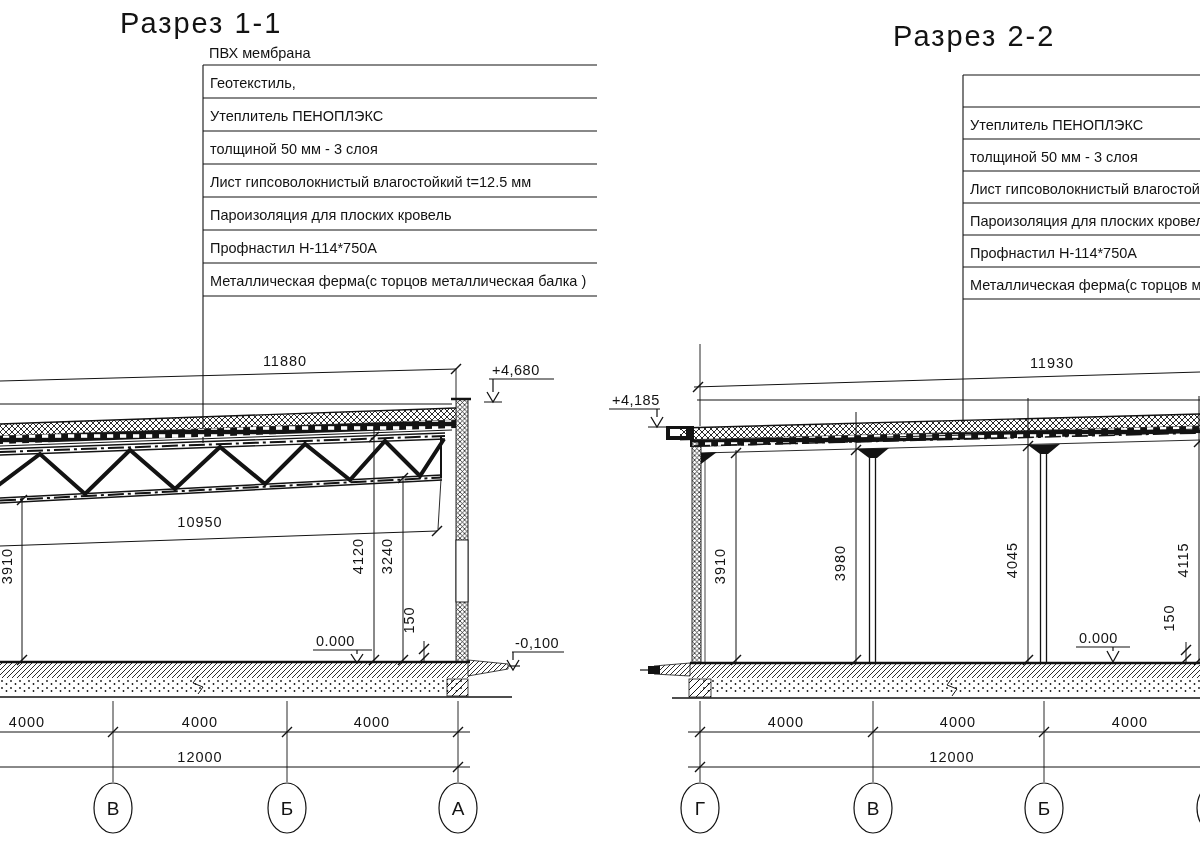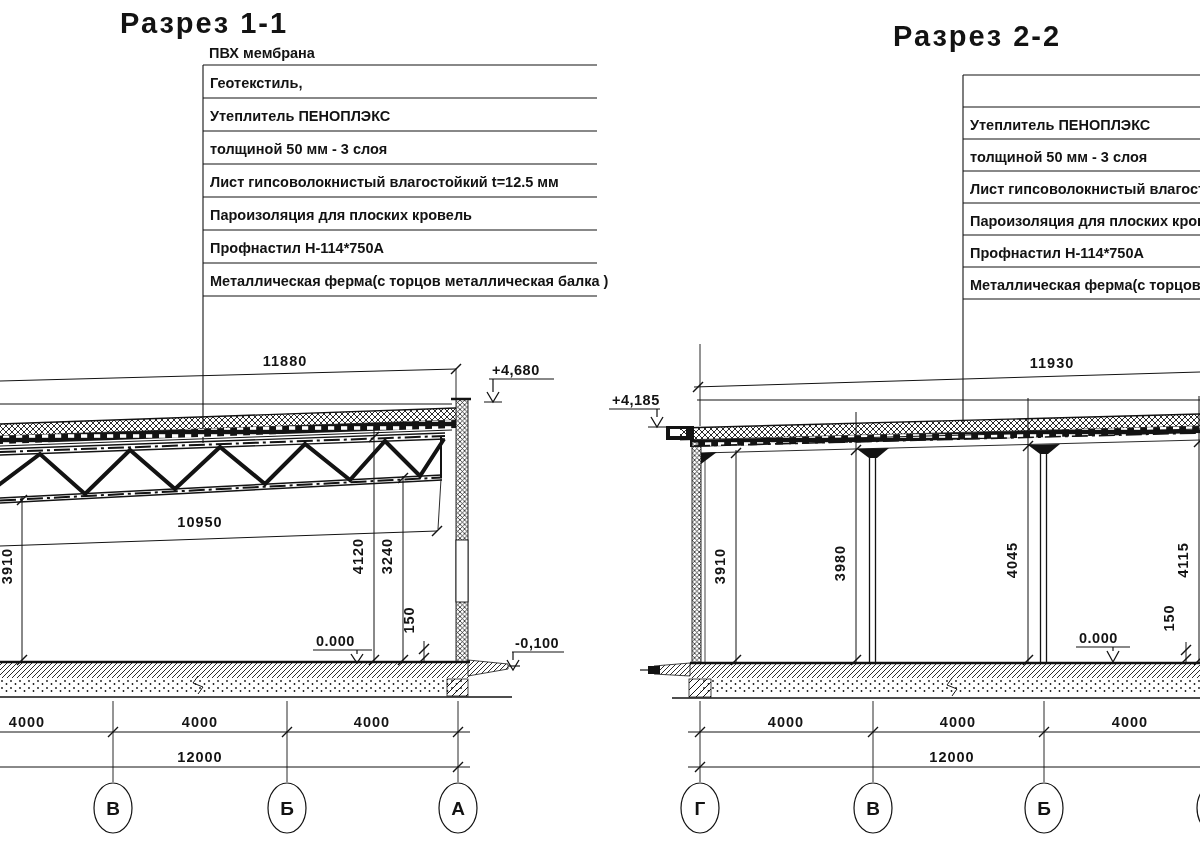--- a/index.html
+++ b/index.html
@@ -1,16 +1,16 @@
 <!DOCTYPE html>
 <html><head>
 <meta charset="utf-8">
 <style>
   html,body{margin:0;padding:0;background:#fff;}
-  .canvas{width:1200px;height:844px;position:relative;background:#fff;overflow:hidden;font-weight:bold;}
+  .canvas{width:1200px;height:844px;position:relative;background:#fff;overflow:hidden;}
   svg{display:block;}
   text{font-family:"Liberation Sans","DejaVu Sans",sans-serif;fill:#131313;}
   .ttl{font-size:29px;letter-spacing:2px;}
   .tab{font-size:14.5px;}
   .dim{font-size:14.5px;letter-spacing:1px;}
   .lvl{font-size:14.5px;letter-spacing:0.5px;}
   .bub{font-size:19px;}
   .ln{stroke:#131313;fill:none;}
 </style>
 </head>

